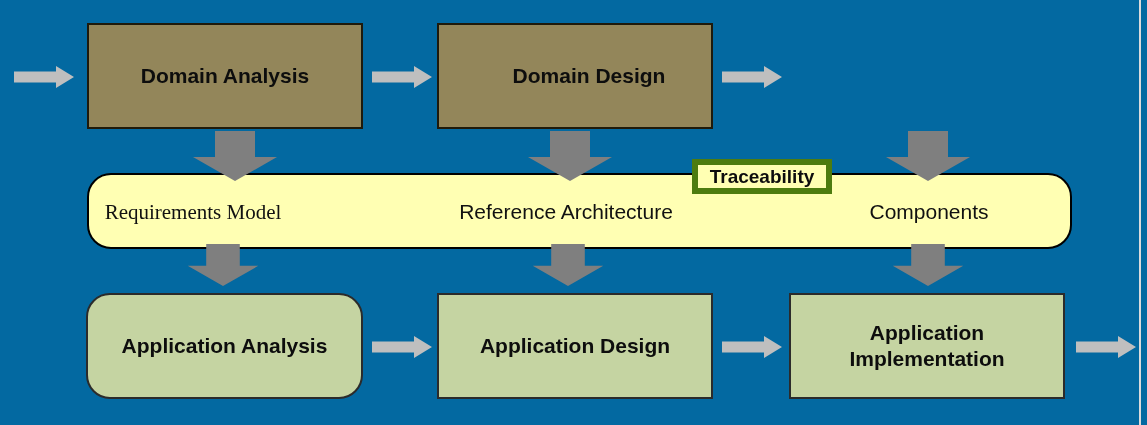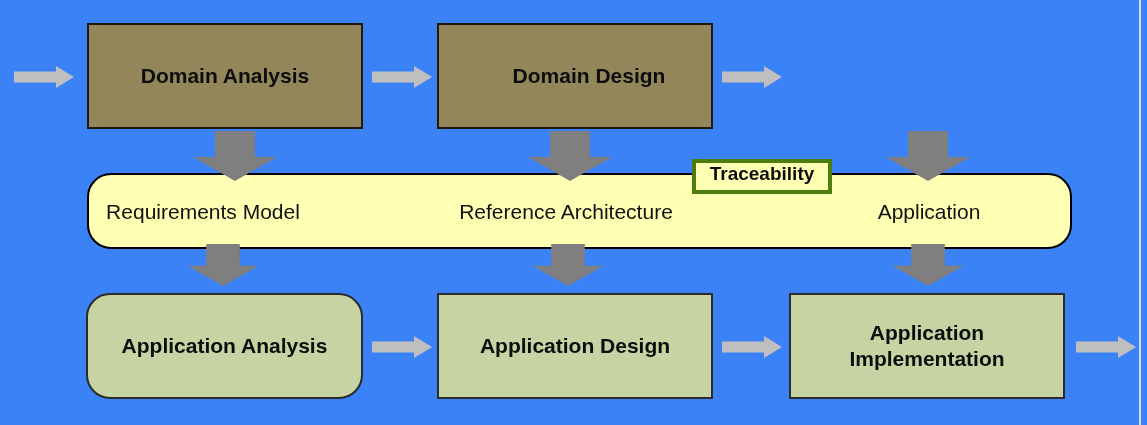--- a/index.html
+++ b/index.html
@@ -1,19 +1,19 @@
 <!DOCTYPE html>
 <html><head>
 <meta charset="utf-8">
 <style>
   html,body{margin:0;padding:0;background:#ffffff;}
   .stage{
     position:relative;
     width:1147px;height:425px;
-    background:#3b82f6;
+    background:#0369a1;
     font-family:"Liberation Sans","DejaVu Sans",sans-serif;
     overflow:hidden;
   }
   .box{
     position:absolute;
     box-sizing:border-box;
     display:flex;align-items:center;justify-content:center;
     text-align:center;
     font-weight:bold;
     font-size:21px;
@@ -50,31 +50,31 @@
   .band-label{
     position:absolute;
     top:199px;
     transform:translateX(-50%);
     font-size:21px;
     line-height:26px;
     color:#111111;
     white-space:nowrap;
     z-index:2;
   }
-  .bl-req{left:203px;}
+  .bl-req{left:193px;font-family:Liberation Serif, serif;}
   .bl-ref{left:546px;margin-left:20px;}
   .bl-com{left:929px;}
 
   .tag{
     position:absolute;
     box-sizing:border-box;
     left:692px;top:159px;width:140px;height:35px;
     background:#FFFFB3;
-    border:4px solid #4d7c0f;
-    display:flex;align-items:flex-start;justify-content:center;
+    border:6px solid #4d7c0f;
+    display:flex;align-items:center;justify-content:center;
     font-weight:bold;font-size:19px;color:#0d0d0d;
     z-index:4;
   }
 
   .h-arrow{position:absolute;width:60px;height:22px;z-index:2;}
   .v-arrow{position:absolute;z-index:3;}
   .v-arrow.upper{width:84px;height:50px;}
   .v-arrow.lower{width:80px;height:42px;}
   .ha-entry{left:14px;top:66px;}
   .ha-da-dd{left:372px;top:66px;}
@@ -141,21 +141,21 @@
   </div>
   <div class="v-arrow upper va-u3">
     <svg viewBox="0 0 84 50">
         <polygon points="22,0 62,0 62,26 84,26 42,50 0,26 22,26"></polygon>
       </svg>
   </div>
 
   <div class="band"></div>
   <div class="band-label bl-req">Requirements Model</div>
   <div class="band-label bl-ref">Reference Architecture</div>
-  <div class="band-label bl-com">Application</div>
+  <div class="band-label bl-com">Components</div>
   <div class="tag">
     <span>Traceability</span>
   </div>
 
   <div class="v-arrow lower va-l1">
     <svg viewBox="0 0 84 50">
         <polygon points="22,0 62,0 62,26 84,26 42,50 0,26 22,26"></polygon>
       </svg>
   </div>
   <div class="v-arrow lower va-l2">

